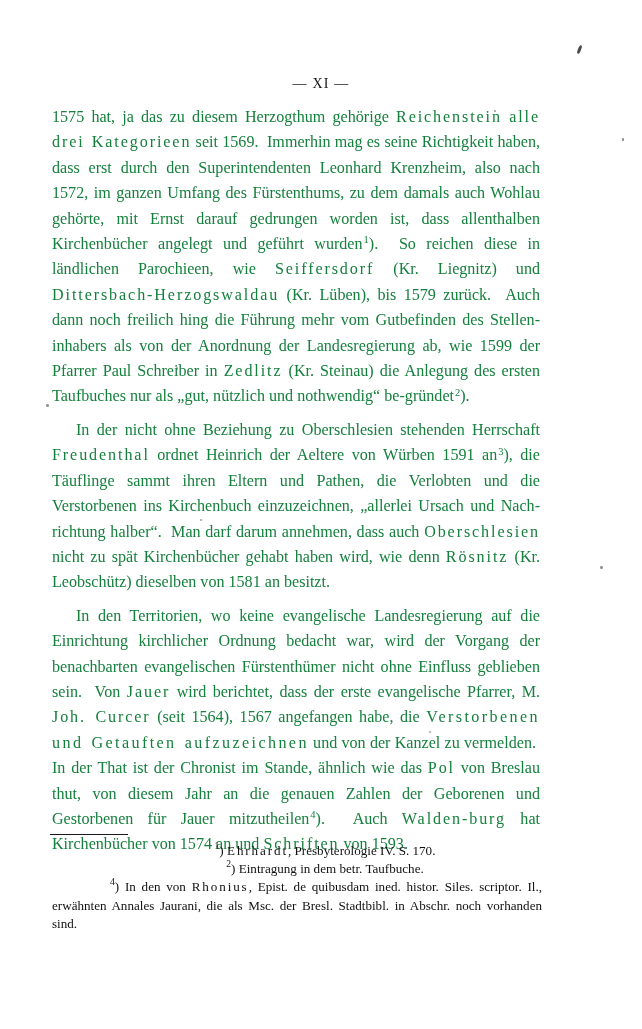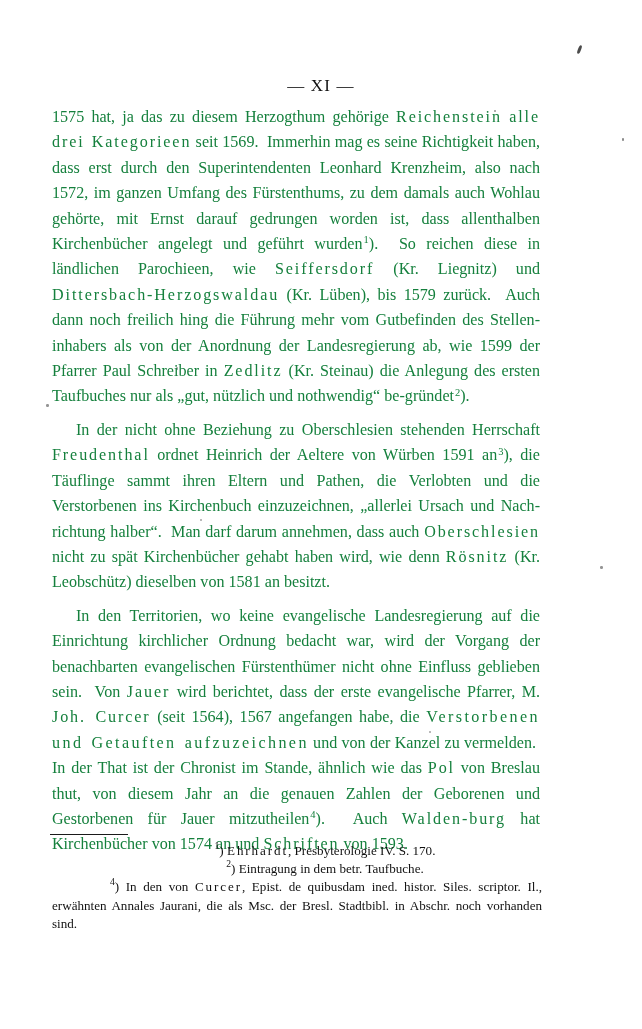--- a/index.html
+++ b/index.html
@@ -41,21 +41,21 @@
   .speck-g { left: 200px; top: 519px; width: 2px; height: 2px; opacity: .4; }
   .speck-h { left: 429px; top: 731px; width: 2px; height: 2px; opacity: .4; }
 
   
   .running-head {
     position: absolute;
     top: 76px;
     left: 0;
     width: 642px;
     text-align: center;
-    font-size: 17px;
+    font-size: 14px;
     letter-spacing: 1.2px;
     color: #131313;
   }
 
   
   .textblock {
     position: absolute;
     left: 52px;
     top: 104px;
     width: 488px;
@@ -173,16 +173,16 @@
 
   <div class="fn-rule"></div>
 
   <div class="footnotes">
 
     <p class="fn-item"><span class="fn-indent"></span><span class="fn-marker">1</span>)&nbsp;<span class="sp">Ehrhardt</span>, Presbyterologie IV. S. 170.</p>
 
     <p class="fn-item"><span class="fn-indent"></span><span class="fn-marker">2</span>)&nbsp;<span>Eintragung in dem betr. Taufbuche.</span></p>
 
 
-    <p class="fn-item fn-wrap"><span class="fn-indent-short"></span><span class="fn-marker">4</span>)&nbsp;In den von <span class="sp">Curcer</span>, Epist. de quibusdam ined. histor. Siles. scriptor. Il., erwähnten Annales Jaurani, die als Msc. der Bresl. Stadtbibl. in Abschr. noch vorhanden sind.</p>
+    <p class="fn-item fn-wrap"><span class="fn-indent-short"></span><span class="fn-marker">4</span>)&nbsp;In den von <span class="sp">Rhonius</span>, Epist. de quibusdam ined. histor. Siles. scriptor. Il., erwähnten Annales Jaurani, die als Msc. der Bresl. Stadtbibl. in Abschr. noch vorhanden sind.</p>
   </div>
 
 </div>
 
 </body></html>

